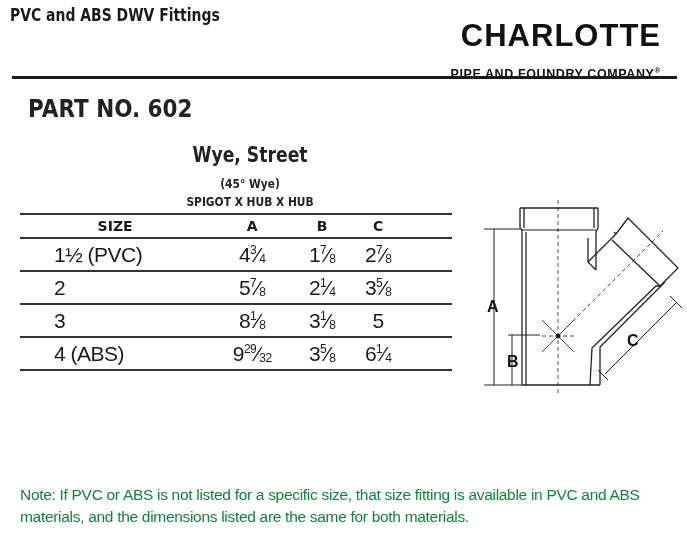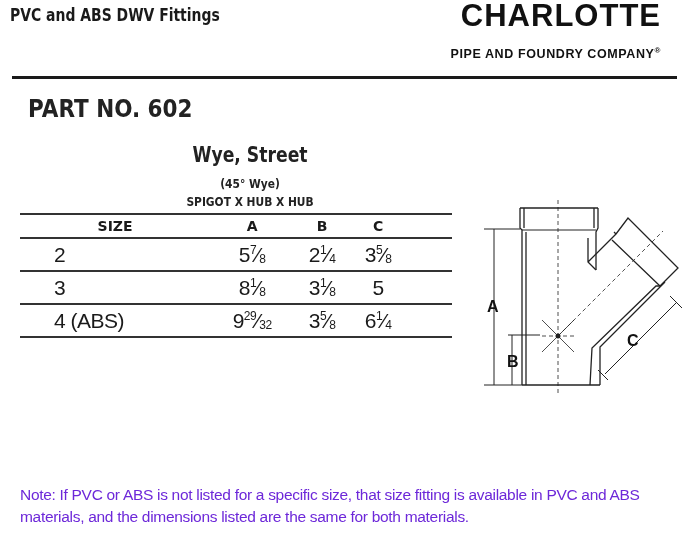--- a/index.html
+++ b/index.html
@@ -1,18 +1,18 @@
 <!DOCTYPE html>
 <html><head>
 <meta charset="utf-8">
 <style>
   html, body { margin:0; padding:0; background:#fff; }
   body { width:687px; height:548px; position:relative; overflow:hidden; color:#1a1a1a; font-family:"Liberation Sans", sans-serif; }
   .hdr-title { position:absolute; left:10px; top:5px; font-size:17px; font-weight:bold; font-family:"DejaVu Sans", sans-serif; transform:scaleX(0.82); transform-origin:left top; letter-spacing:0; }
-  .logo { position:absolute; right:26px; top:0; text-align:right; }
+  .logo { position:absolute; right:26px; top:20px; text-align:right; }
   .logo-main { font-family:"Liberation Sans", sans-serif; font-weight:bold; font-size:31px; letter-spacing:1px; line-height:32px; color:#111; }
   .logo-sub { font-family:"Liberation Sans", sans-serif; font-weight:bold; font-size:12.5px; letter-spacing:0.6px; margin-top:14px; color:#111; }
   .logo-sub sup { font-size:8px; }
   .rule { position:absolute; left:12px; top:76px; width:665px; height:3px; background:#1a1a1a; }
   .part { position:absolute; left:28px; top:94px; font-family:"DejaVu Sans", sans-serif; font-weight:bold; font-size:25px; transform:scaleX(0.86); transform-origin:left top; color:#222; }
   .titles { position:absolute; left:170px; width:160px; text-align:center; font-family:"DejaVu Sans", sans-serif; color:#222; }
   .t1 { top:143px; font-size:21px; font-weight:bold; transform:scaleX(0.82); }
   .t2 { top:176px; font-size:13px; font-weight:bold; transform:scaleX(0.82); }
   .t3 { top:194px; font-size:13px; font-weight:bold; transform:scaleX(0.82); }
   table.spec { position:absolute; left:20px; top:213px; width:432px; border-collapse:collapse; }
@@ -21,21 +21,21 @@
   table.spec sup, table.spec sub { font-size:12px; }
   table.spec sup { vertical-align:8px; }
   table.spec sub { vertical-align:-1px; }
   .c-size { width:170px; text-align:left; padding-left:34px !important; }
   th.c-size { text-align:center; padding-left:0 !important; }
   .c-a { width:90px; text-align:center; }
   .c-b { width:60px; text-align:center; }
   .c-c { width:60px; text-align:center; }
   .c-pad { width:52px; }
   .diagram { position:absolute; left:460px; top:190px; width:227px; height:210px; }
-  .note { position:absolute; left:20px; top:484px; width:650px; font-size:15.5px; line-height:22px; color:#6d28d9; letter-spacing:-0.3px; }
+  .note { position:absolute; left:20px; top:484px; width:650px; font-size:15.5px; line-height:22px; color:#15803d; letter-spacing:-0.3px; }
 </style>
 </head>
 <body>
 
 <div class="hdr-title">PVC and ABS DWV Fittings</div>
 
 <div class="logo">
   <div class="logo-main">CHARLOTTE</div>
   <div class="logo-sub"><span>PIPE AND FOUNDRY COMPANY</span><sup>®</sup></div>
 </div>
@@ -52,20 +52,27 @@
   <thead>
     <tr>
       <th class="c-size">SIZE</th>
       <th class="c-a">A</th>
       <th class="c-b">B</th>
       <th class="c-c">C</th>
       <th class="c-pad"></th>
     </tr>
   </thead>
   <tbody id="tbody">
+      <tr>
+        <td class="c-size">1½ (PVC)</td>
+        <td class="c-a"><span>4</span><sup>3</sup><span>⁄</span><sub>4</sub></td>
+        <td class="c-b"><span>1</span><sup>7</sup><span>⁄</span><sub>8</sub></td>
+        <td class="c-c"><span>2</span><sup>7</sup><span>⁄</span><sub>8</sub></td>
+        <td class="c-pad"></td>
+      </tr>
       <tr>
         <td class="c-size">2</td>
         <td class="c-a"><span>5</span><sup>7</sup><span>⁄</span><sub>8</sub></td>
         <td class="c-b"><span>2</span><sup>1</sup><span>⁄</span><sub>4</sub></td>
         <td class="c-c"><span>3</span><sup>5</sup><span>⁄</span><sub>8</sub></td>
         <td class="c-pad"></td>
       </tr>
       <tr>
         <td class="c-size">3</td>
         <td class="c-a"><span>8</span><sup>1</sup><span>⁄</span><sub>8</sub></td>

